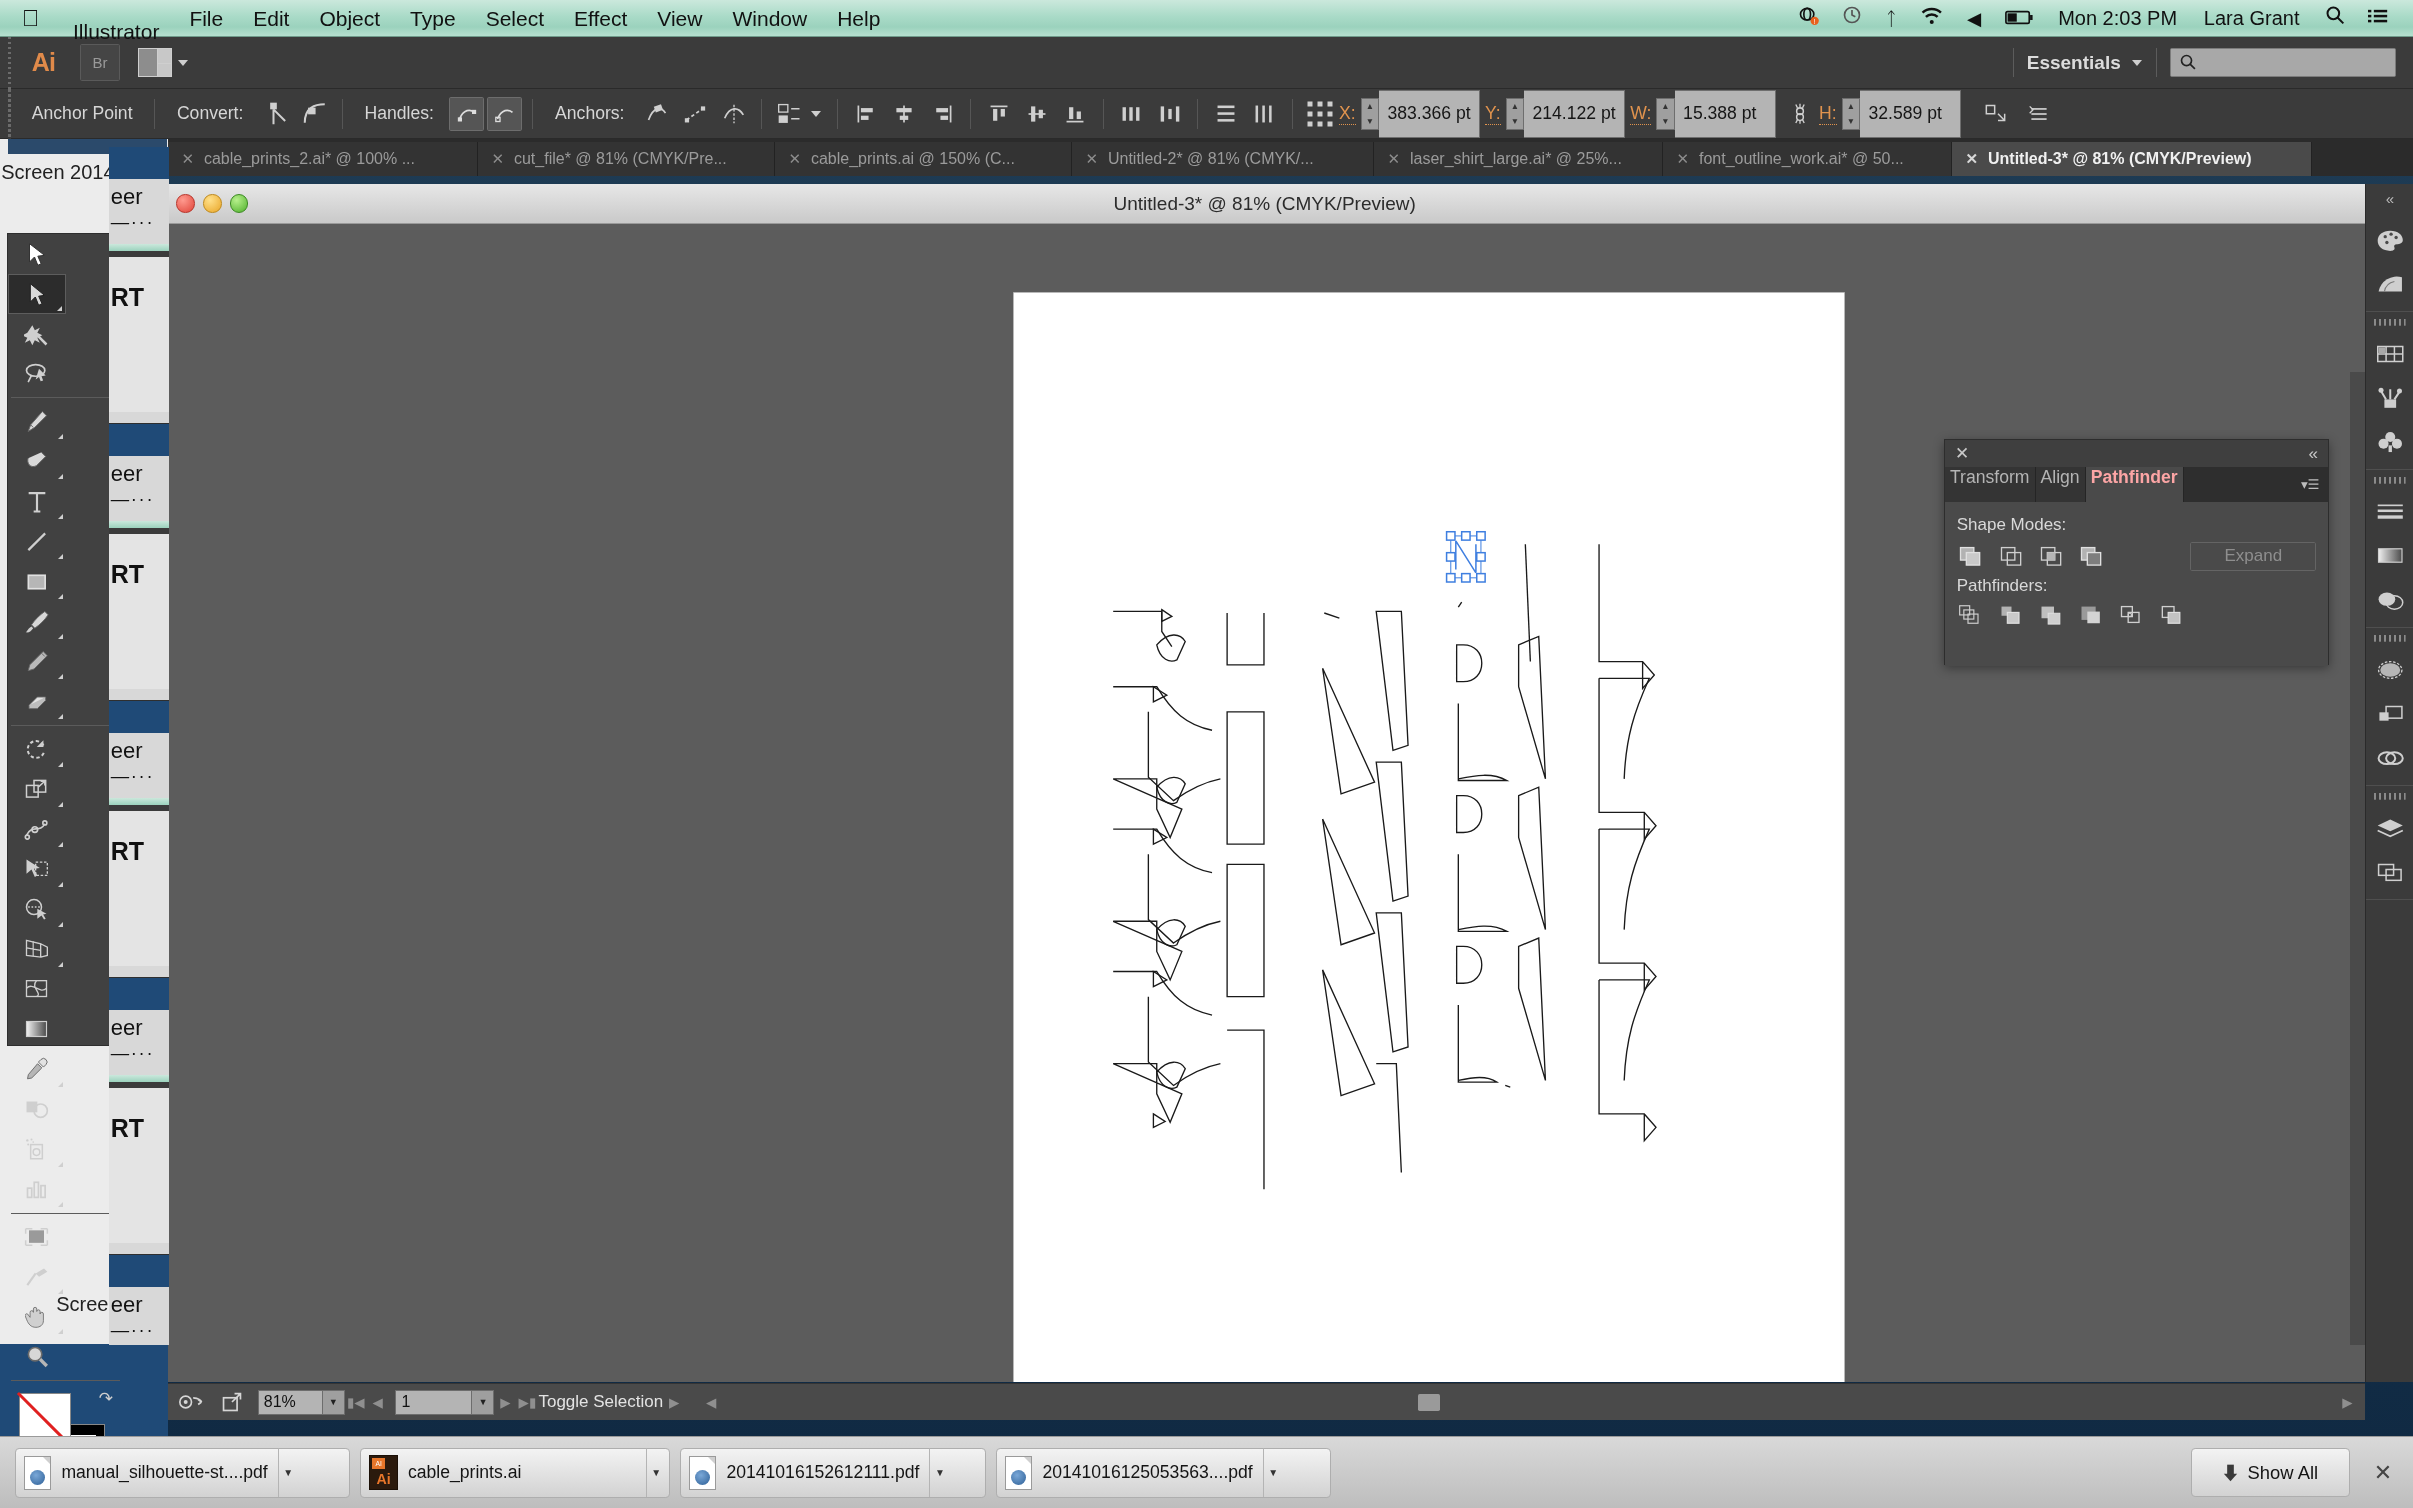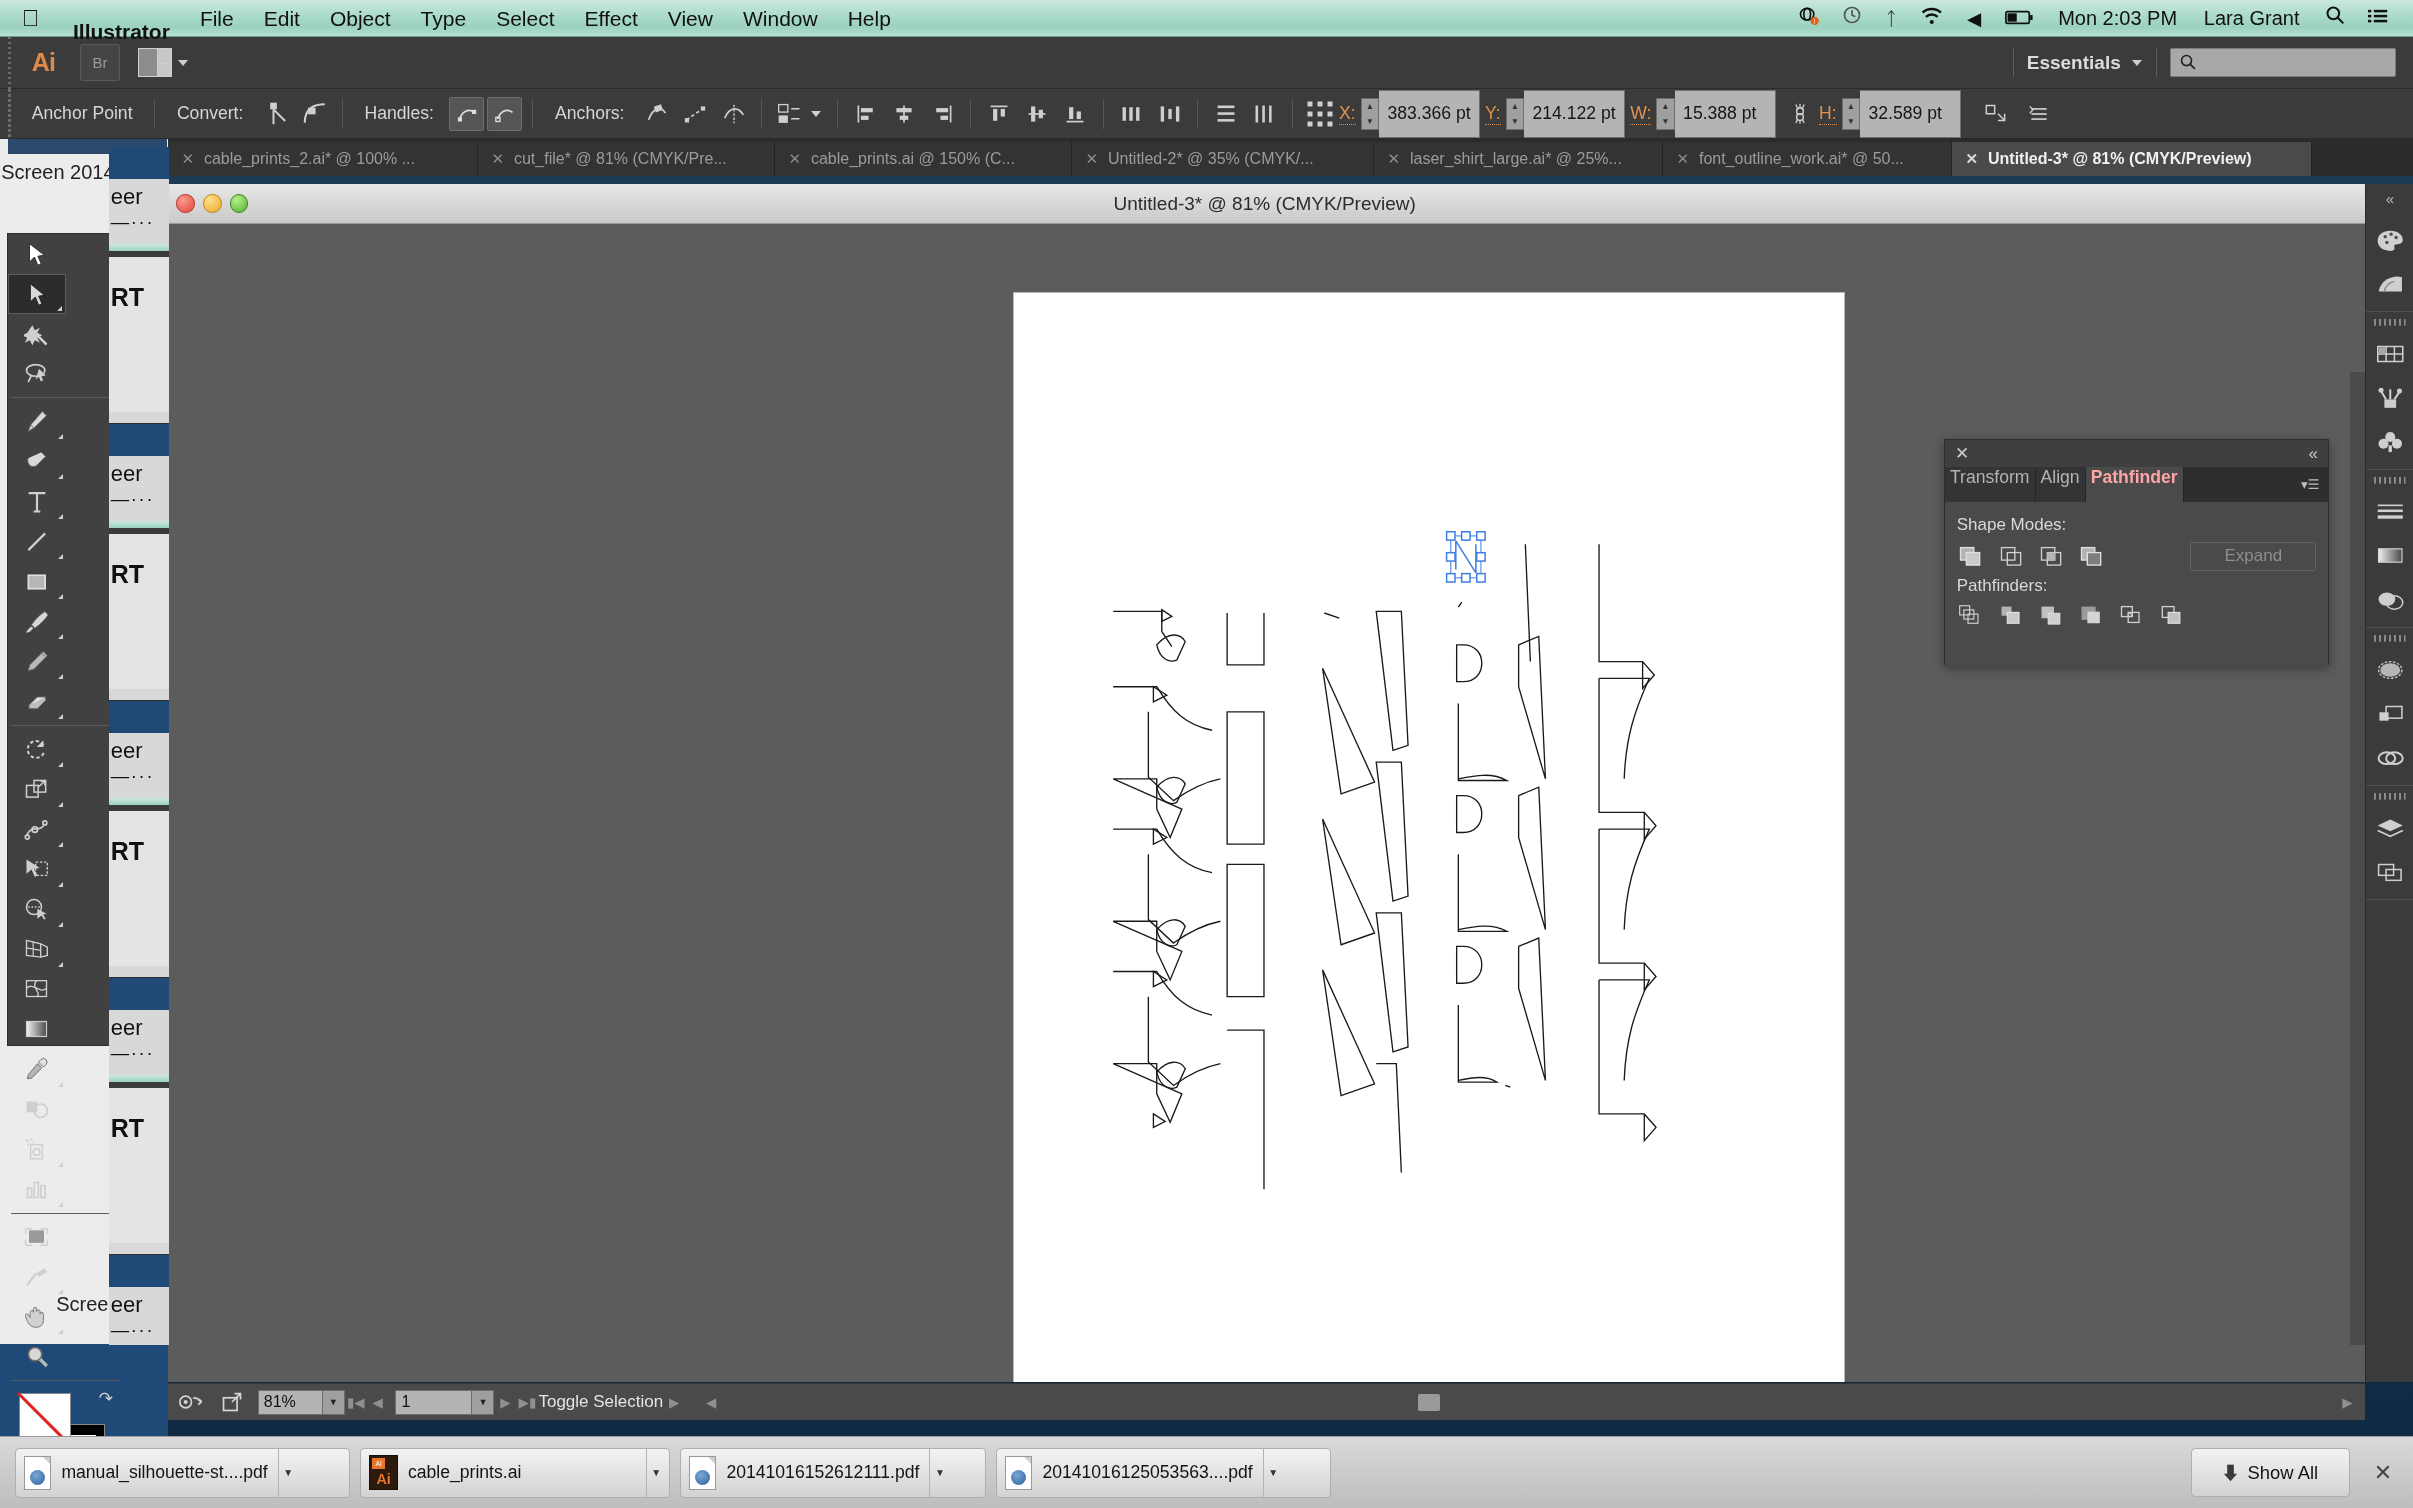--- a/index.html
+++ b/index.html
@@ -10,21 +10,21 @@
   #desktop{position:absolute;inset:0;
     background:linear-gradient(180deg,#1e3c55 0%,#1b3750 40%,#16304a 70%,#0f2942 100%);}
   #desktop .wave{position:absolute;left:0;right:0;height:2.5px;background:rgba(255,255,255,.05);}
 
   
   #menubar{position:absolute;top:0;left:0;width:2413px;height:37px;
     background:linear-gradient(180deg,#cbe8dc 0%,#aadbc8 45%,#9bd2bd 75%,#b6e0cf 100%);
     border-bottom:0.8px solid #6f9c8b;display:flex;align-items:center;z-index:100;}
   #menubar .mi{font-size:21px;color:#111;padding:0 15px;line-height:37px;white-space:nowrap;}
   #menubar .mi.apple{padding:0 18.4px 0 22px;font-size:23.5px;}
-  #menubar .mi.appname{font-weight:bold;margin-top:26px;}
+  #menubar .mi.appname{font-weight:normal;margin-top:26px;}
   #menubar .right{margin-left:auto;display:flex;align-items:center;padding-right:13.4px;}
   #menubar .right .si{padding:0 11.7px;font-size:18.4px;color:#111;line-height:37px;}
   #menubar .clock{font-size:20px;color:#111;padding:0 13.4px;}
   #menubar .user{font-size:20px;color:#111;padding:0 13.4px;}
 
   
   #ai-app{position:absolute;top:37px;left:0;width:2413px;height:1388px;z-index:10;}
 
   
   #appbar{position:absolute;top:0;left:0;width:2413px;height:52px;background:#3b3b3b;
@@ -601,21 +601,21 @@
     <div class="doctab" style="width:297px">
       <span class="x">✕</span>
       <span>cut_file* @ 81% (CMYK/Pre...</span>
     </div>
     <div class="doctab" style="width:297px">
       <span class="x">✕</span>
       <span>cable_prints.ai @ 150% (C...</span>
     </div>
     <div class="doctab" style="width:302px">
       <span class="x">✕</span>
-      <span>Untitled-2* @ 35% (CMYK/...</span>
+      <span>Untitled-2* @ 81% (CMYK/...</span>
     </div>
     <div class="doctab" style="width:289px">
       <span class="x">✕</span>
       <span>laser_shirt_large.ai* @ 25%...</span>
     </div>
     <div class="doctab" style="width:289px">
       <span class="x">✕</span>
       <span>font_outline_work.ai* @ 50...</span>
     </div>
     <div class="doctab active" style="width:360px">

